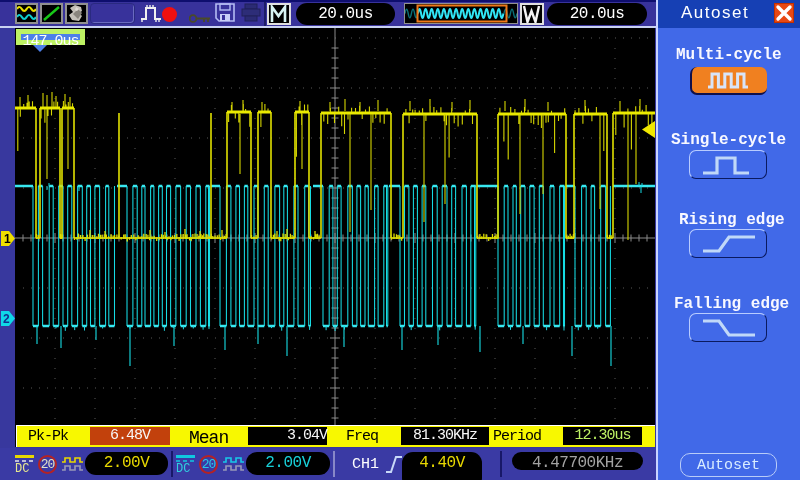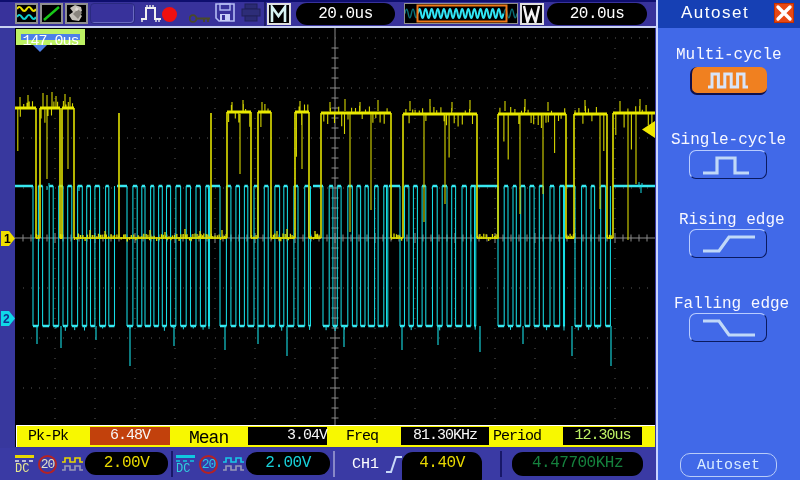--- a/index.html
+++ b/index.html
@@ -3,21 +3,21 @@
 * { margin:0; padding:0; box-sizing:border-box; }
 body { width:800px; height:480px; overflow:hidden; background:#38389e;
   font-family:"Liberation Mono", monospace; position:relative; }
 .abs { position:absolute; }
 .pill { position:absolute; background:#000; border-radius:11px; color:#fff;
   font-size:16px; text-align:center; line-height:22px; letter-spacing:-0.5px; }
 .mbox { position:absolute; background:#000; border:2px solid #e0e0e0; width:24px; height:22px;
   color:#d8ffff; font-family:"Liberation Sans",sans-serif; font-weight:bold; font-size:16px;
   text-align:center; line-height:18px; }
 .ibox { position:absolute; background:#000; border:2px solid #909090; width:23px; height:21px; }
-.lbl { position:absolute; color:#f8f8ff; font-size:16px; white-space:nowrap; }
+.lbl { position:absolute; color:#f8f8ff; font-size:16px; white-space:nowrap;font-weight:bold; }
 .btn { position:absolute; width:78px; height:29px; border-radius:7px;
   border-top:1px solid #b8ccff; border-left:1px solid #b8ccff;
   border-right:1px solid #0a1a60; border-bottom:1px solid #0a1a60; }
 </style></head>
 <body>
 
 <div class="abs" style="left:0;top:0;width:657px;height:28px;background:#38329b;border-top:2px solid #0e0e6e;"></div>
 <div class="abs" style="left:0;top:26px;width:657px;height:2px;background:#c9d2f2;"></div>
 
 <div class="ibox" style="left:15px;top:3px;">
@@ -166,21 +166,21 @@
 <div class="pill" style="left:246px;top:452px;width:84px;height:23px;line-height:23px;color:#18d0d8;">2.00V</div>
 <div class="abs" style="left:333px;top:451px;width:2px;height:26px;background:#8888c8;"></div>
 
 <div class="abs" style="left:352px;top:456px;color:#ffffff;font-size:15px;">CH1</div>
 <div class="abs" style="left:385px;top:453px;">
 <svg width="18" height="22" viewBox="0 0 18 22">
 <path d="M1 19 h5 l5 -15 h6" stroke="#c8d8f8" stroke-width="2" fill="none"></path>
 </svg></div>
 <div class="pill" style="left:402px;top:452px;width:80px;height:37px;line-height:23px;color:#e8d800;">4.40V</div>
 <div class="abs" style="left:500px;top:451px;width:2px;height:26px;background:#181868;"></div>
-<div class="pill" style="left:512px;top:452px;width:131px;height:24px;line-height:23px;color:#15803d;">4.47700KHz</div>
+<div class="pill" style="left:512px;top:452px;width:131px;height:18px;line-height:23px;color:#a3a3a3;">4.47700KHz</div>
 
 <div class="abs" style="left:656px;top:0;width:144px;height:480px;background:#4169e8;border-left:2px solid #c8d4ff;"></div>
 <div class="abs" style="left:658px;top:0;width:142px;height:28px;background:#1640b4;"></div>
 <div class="abs" style="left:681px;top:3px;color:#fff;font-family:'Liberation Sans',sans-serif;font-size:17px;letter-spacing:1.5px;">Autoset</div>
 <div class="abs" style="left:774px;top:3px;width:20px;height:20px;background:#e84814;border:1px solid #c03000;">
 <svg width="18" height="18" viewBox="0 0 18 18">
       <path d="M3 3 L15 15 M15 3 L3 15" stroke="#fff" stroke-width="3.4" stroke-linecap="round"></path>
     </svg></div>
 
 <div class="lbl" style="left:676px;top:46px;">Multi-cycle</div>

